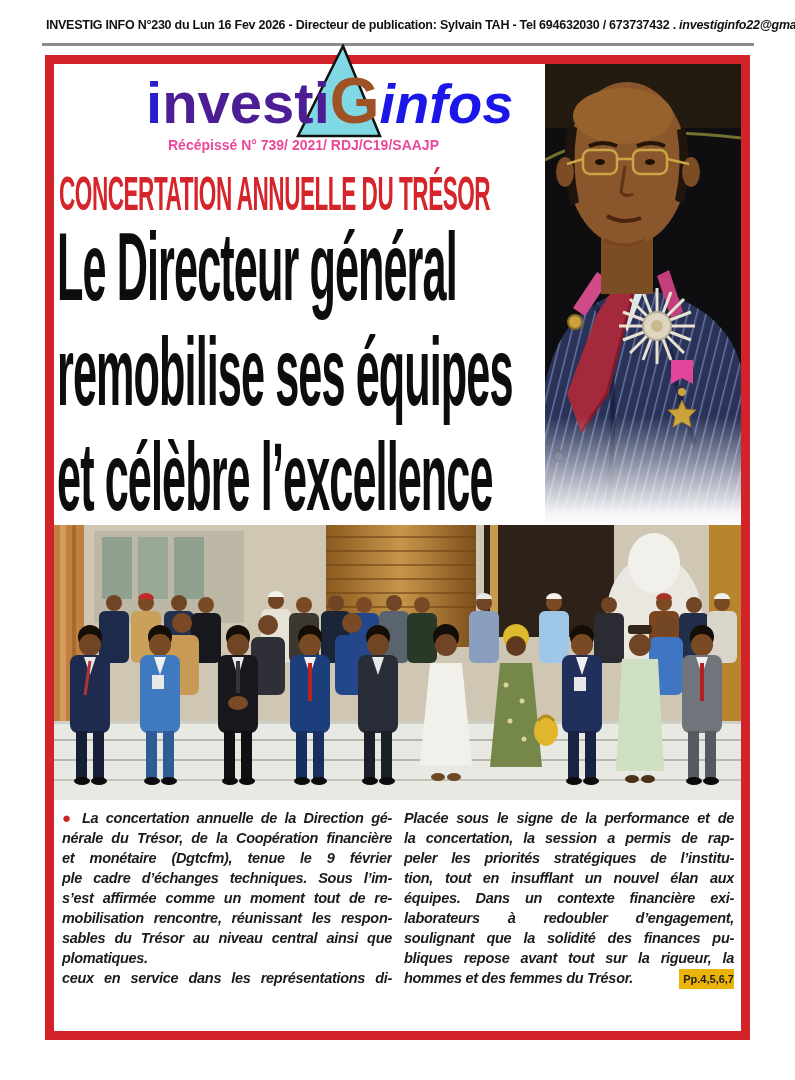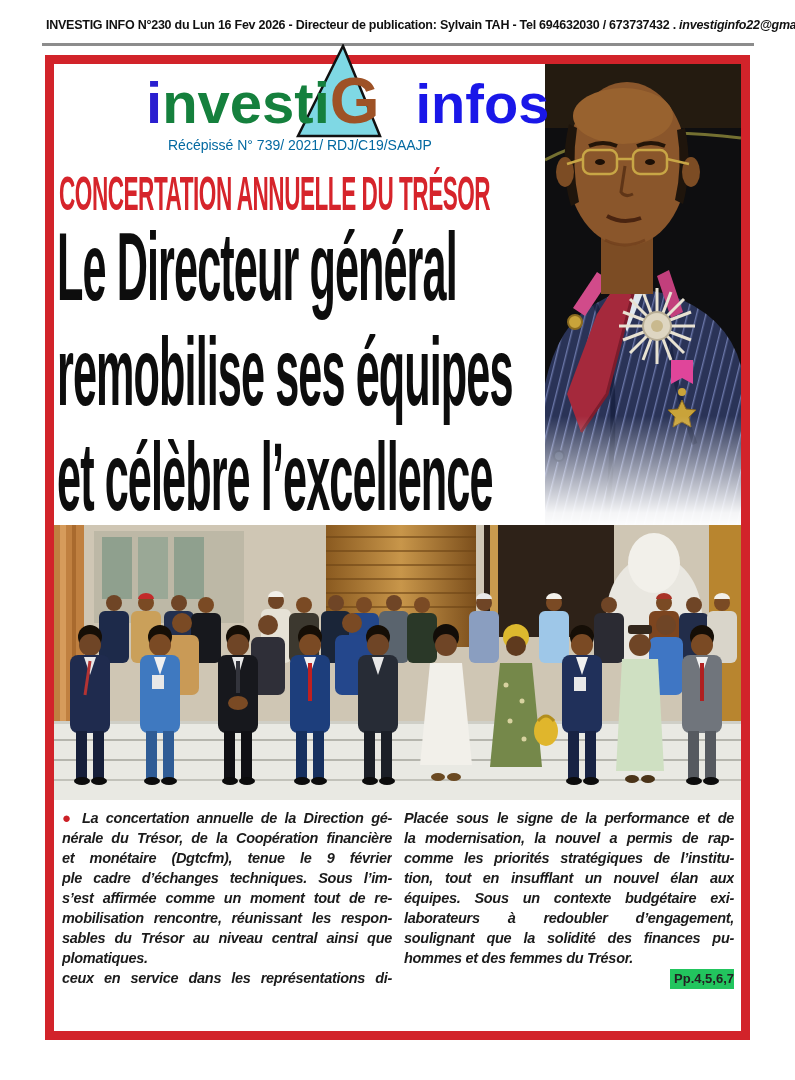--- a/index.html
+++ b/index.html
@@ -13,26 +13,26 @@
   .masthead-rule{position:absolute;top:43px;left:42px;width:712px;height:3px;background:#8c8c8c;}
 
   
   .frame{position:absolute;top:55px;left:45px;width:687px;height:967px;
     border:9px solid #d2232a;background:#fff;}
 
   
   .logo{position:absolute;left:92px;top:6px;width:400px;}
   .logo-main{position:relative;font-weight:700;font-size:58px;line-height:62px;white-space:nowrap;}
   .logo-main .li{color:#2a1fd0;position:relative;z-index:2;}
-  .logo-main .ln{color:#15803d;position:relative;z-index:2;}
+  .logo-main .ln{color:#4c1d95;position:relative;z-index:2;}
   .lg-wrap{position:relative;display:inline-block;}
   .lg-wrap .tri{position:absolute;left:-34px;top:-26px;z-index:0;}
   .lg-wrap .lg{position:relative;z-index:2;color:#9e5226;font-size:64px;}
-  .logo-main .linfos{position:relative;z-index:2;color:#1a17e8;font-size:56px;margin-left:36px;}
-  .receipt{margin-top:2px;padding-left:22px;font-size:14px;font-weight:400;color:#0369a1;}
+  .logo-main .linfos{position:relative;z-index:2;color:#1a17e8;font-style:italic;font-size:56px;}
+  .receipt{margin-top:2px;padding-left:22px;font-size:14px;font-weight:700;color:#ec4899;}
 
   
   .portrait{position:absolute;left:491px;top:0;width:196px;height:466px;}
 
   
   .kicker{position:absolute;left:5px;top:102px;font-size:48px;font-weight:700;color:#d6242b;
     letter-spacing:-1px;transform:scaleX(0.47);transform-origin:left top;white-space:nowrap;z-index:4;}
   .headline{position:absolute;left:3px;top:150px;z-index:5;
     font-weight:700;font-size:96px;line-height:105px;color:#0d0d0d;letter-spacing:-2px;
     transform:scaleX(0.45);transform-origin:left top;
@@ -43,22 +43,22 @@
   
   .groupphoto{position:absolute;left:0;top:461px;width:687px;height:275px;}
 
   
   .article{position:absolute;left:8px;top:744px;width:672px;display:flex;gap:12px;
     font-weight:700;font-style:italic;font-size:14.5px;line-height:20px;color:#1b1b1b;letter-spacing:-0.3px;}
   .col{width:330px;position:relative;}
   .tline{text-align:justify;text-align-last:justify;overflow:hidden;white-space:nowrap;}
   .tline-last{text-align-last:left;}
   .bullet{color:#cc2127;font-style:normal;font-size:15px;}
-  .pages-ref{position:absolute;right:0;bottom:-1px;font-style:normal;font-size:13px;
-    font-weight:700;letter-spacing:0;color:#222;background:#22c55e;padding-left:4px;}
+  .pages-ref{position:absolute;right:0;bottom:-1px;font-style:normal;font-size:11px;
+    font-weight:700;letter-spacing:0;color:#222;background:#eab308;padding-left:4px;}
 </style>
 </head>
 <body>
 
 <div class="page">
 
   <div class="masthead"><span>INVESTIG INFO N°230 du Lun 16 Fev 2026 - Directeur de publication: Sylvain TAH - Tel 694632030 / 673737432 . </span><span class="email">investiginfo22@gmail.com</span></div>
   <div class="masthead-rule"></div>
 
   <div class="frame">
@@ -422,26 +422,27 @@
             <div class="tline">s’est affirmée comme un moment tout de re-</div>
             <div class="tline">mobilisation rencontre, réunissant les respon-</div>
             <div class="tline">sables du Trésor au niveau central ainsi que</div>
             <div class="tline tline-last">plomatiques.</div>
             <div class="tline">ceux en service dans les représentations di-</div>
           </div>
       </div>
       <div class="col">
         <div>
             <div class="tline">Placée sous le signe de la performance et de</div>
-            <div class="tline">la modernisation, la nouvel a permis de rap-</div>
-            <div class="tline">comme les priorités stratégiques de l’institu-</div>
+            <div class="tline">la concertation, la session a permis de rap-</div>
+            <div class="tline">peler les priorités stratégiques de l’institu-</div>
             <div class="tline">tion, tout en insufflant un nouvel élan aux</div>
-            <div class="tline">équipes. Sous un contexte budgétaire exi-</div>
+            <div class="tline">équipes. Dans un contexte financière exi-</div>
             <div class="tline">laborateurs à redoubler d’engagement,</div>
             <div class="tline">soulignant que la solidité des finances pu-</div>
+            <div class="tline">bliques repose avant tout sur la rigueur, la</div>
             <div class="tline tline-last">hommes et des femmes du Trésor.</div>
           </div>
         <div class="pages-ref">Pp.4,5,6,7</div>
       </div>
     </div>
 
   </div>
 </div>
 
 </body></html>

